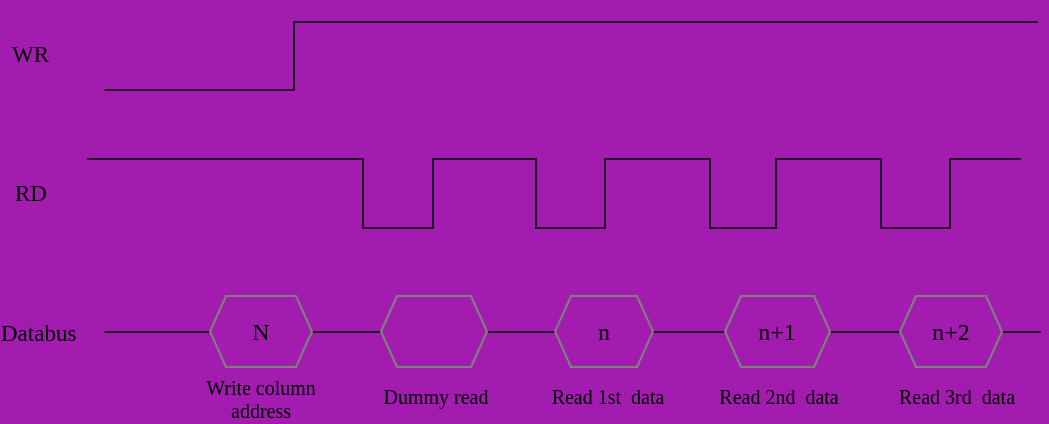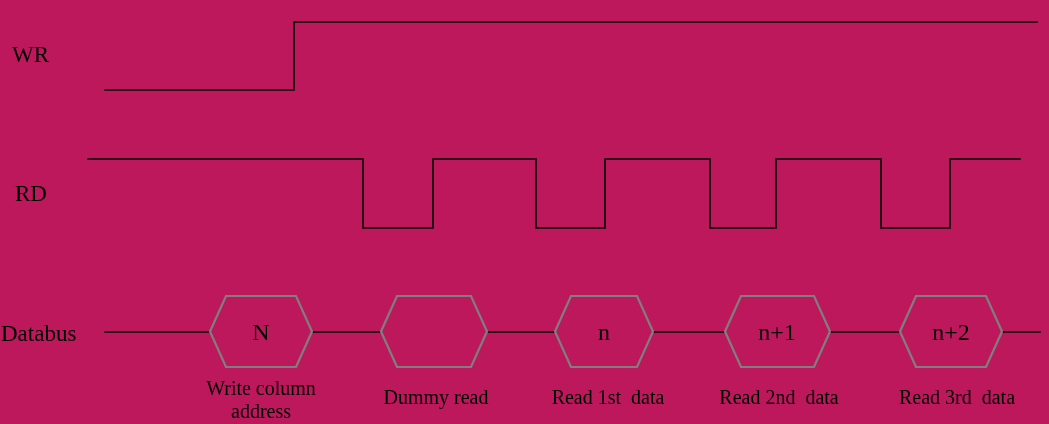--- a/index.html
+++ b/index.html
@@ -4,21 +4,21 @@
 <style>
   html, body {
     margin: 0;
     padding: 0;
     background: #ffffff;
   }
   .canvas {
     position: relative;
     width: 1049px;
     height: 424px;
-    background: #be185d;
+    background: #a21caf;
     overflow: hidden;
     font-family: "Liberation Serif", "DejaVu Serif", serif;
   }
   svg { display: block; }
   .wave {
     fill: none;
     stroke: #000000;
     stroke-width: 1.6;
     stroke-linecap: square;
     stroke-linejoin: miter;

